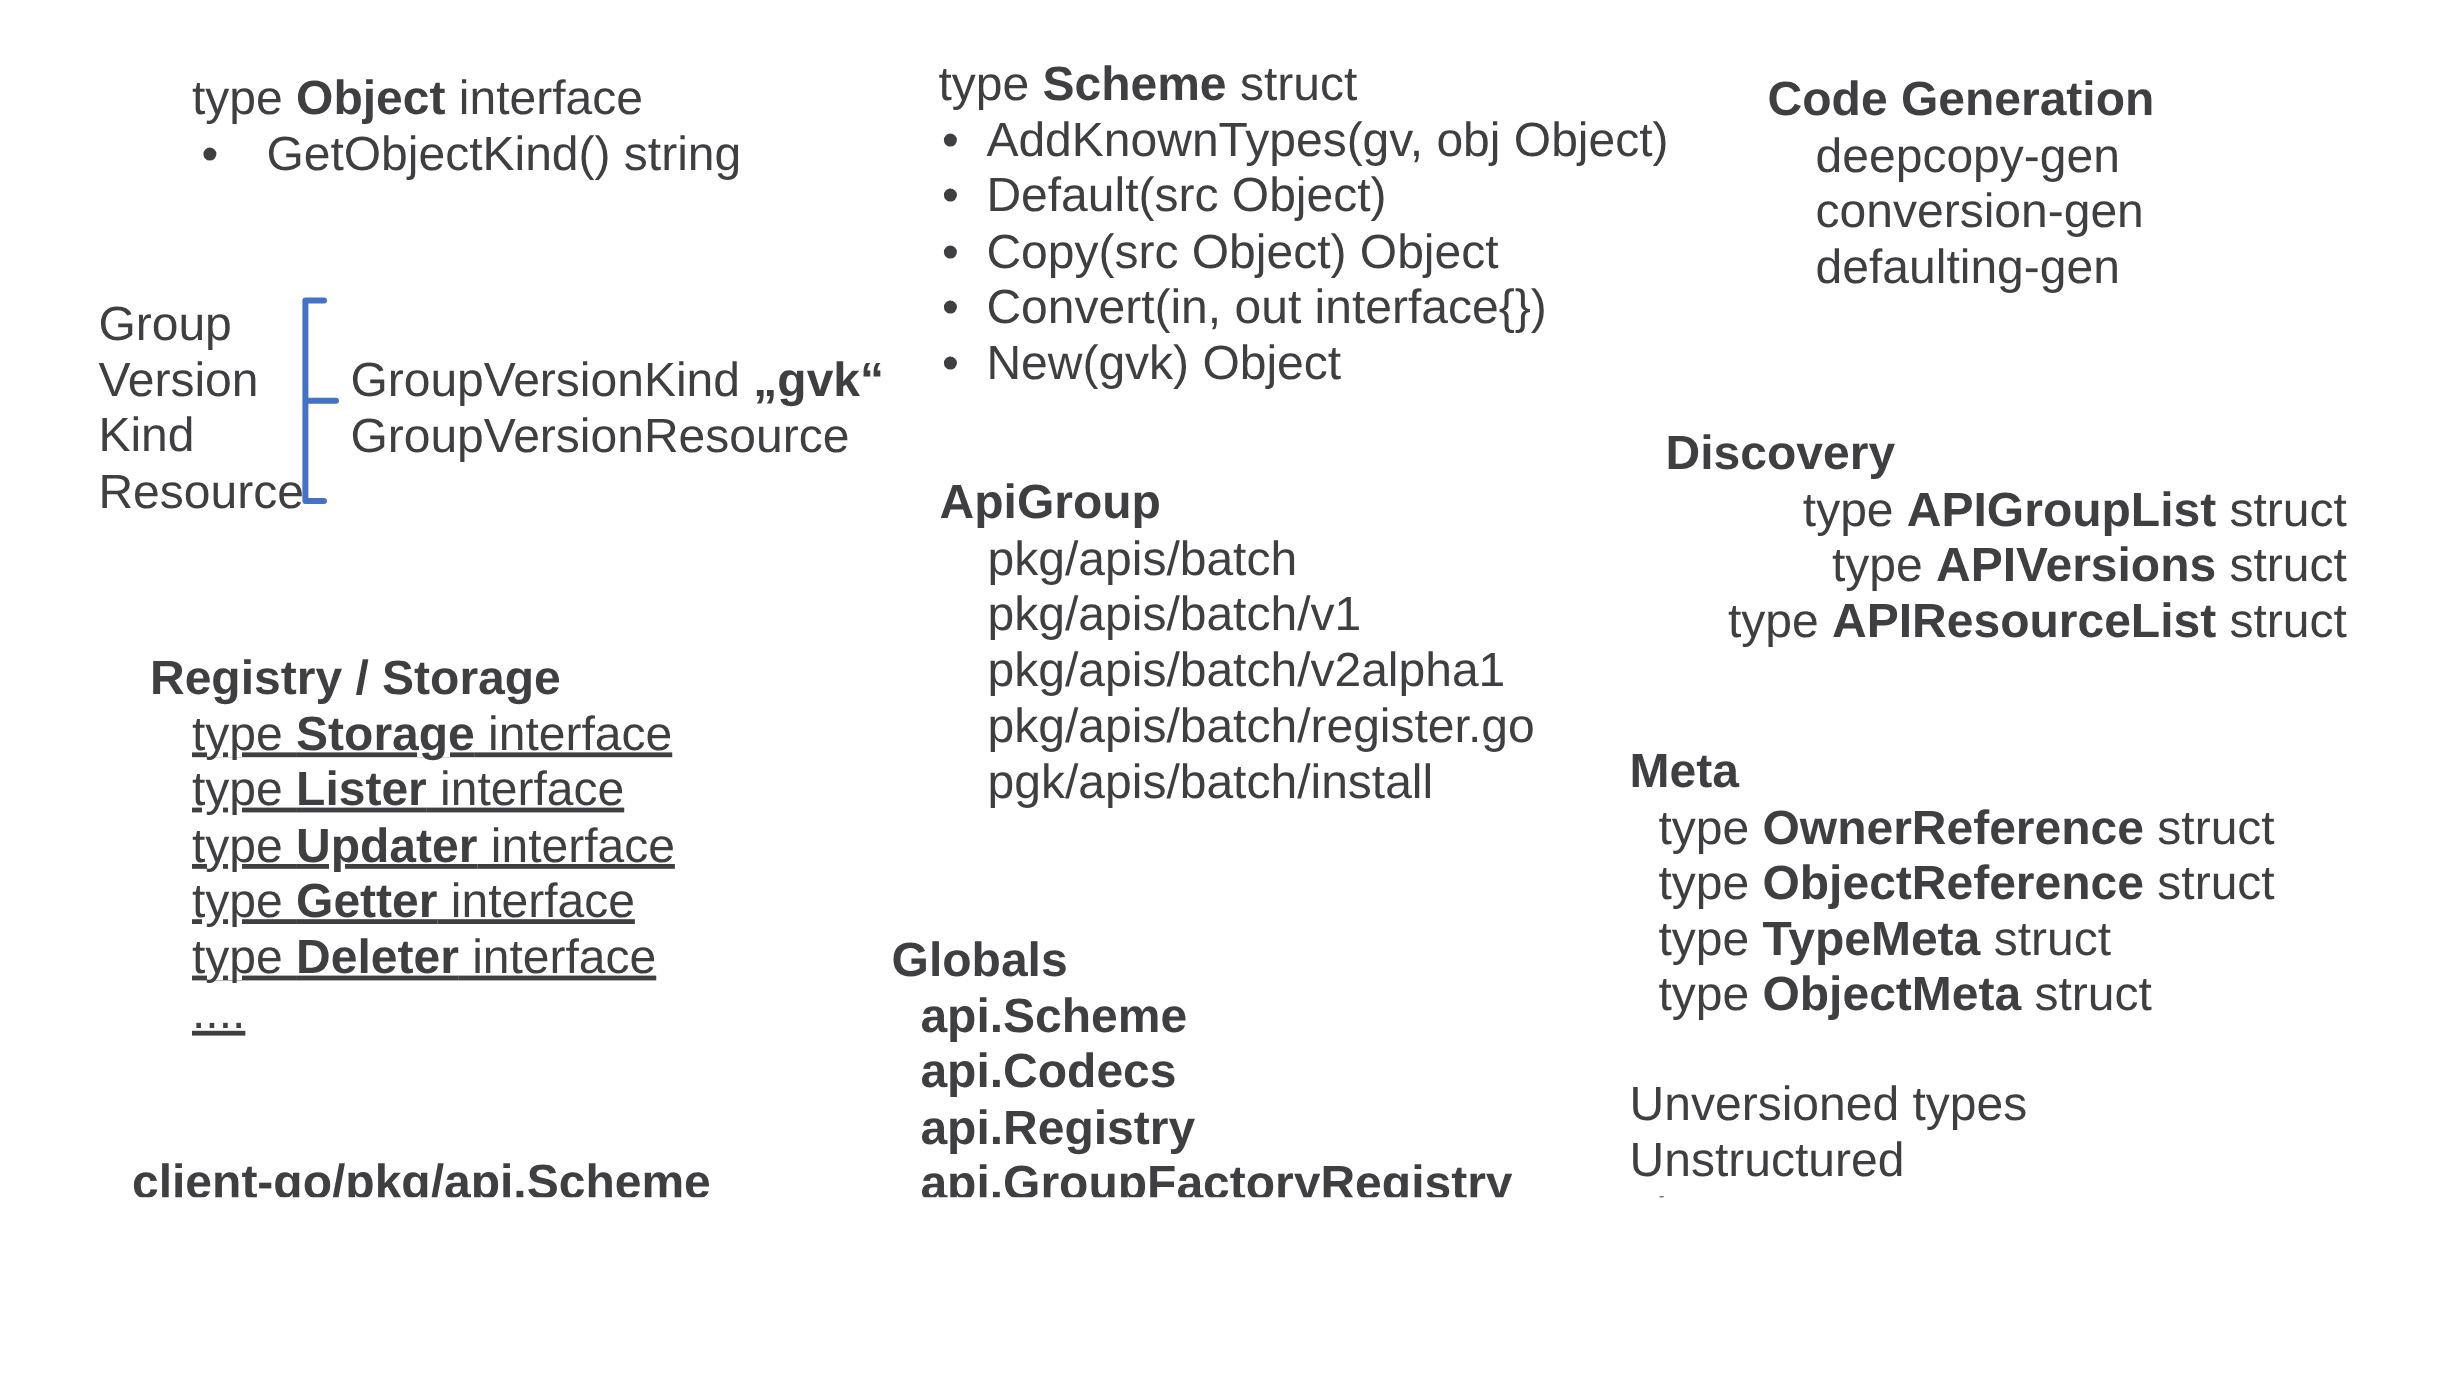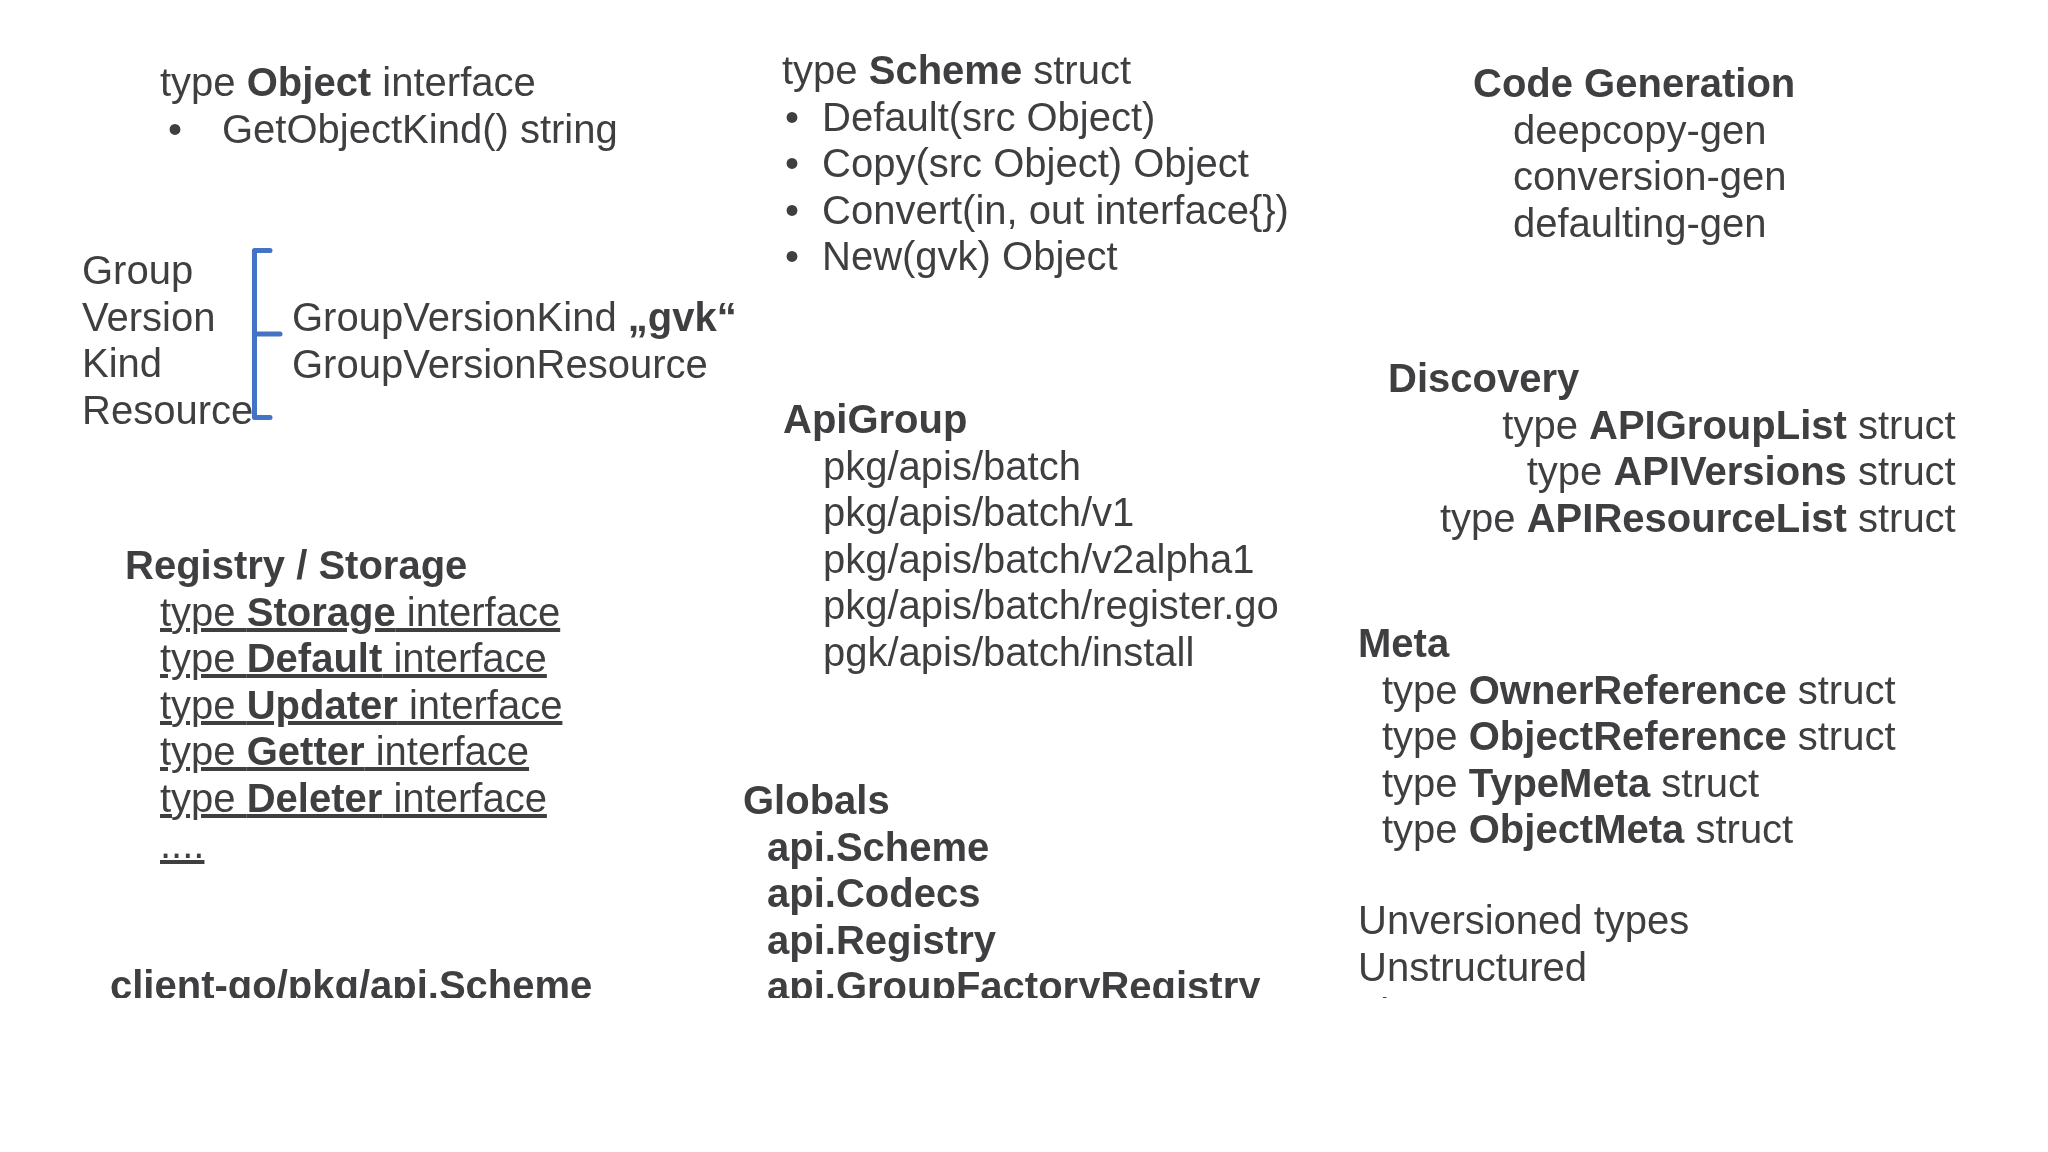--- a/index.html
+++ b/index.html
@@ -50,35 +50,36 @@
 
   <section class="block" style="left:292px;top:294px;">
     <div><span>GroupVersionKind </span><span class="bold">„gvk“</span></div>
     <div>GroupVersionResource</div>
   </section>
 
   <section class="block" style="left:125px;top:542px;">
     <div class="hdr">Registry / Storage</div>
     <div class="reg-items">
       <div><span>type </span><span class="bold">Storage</span><span> interface</span></div>
-      <div><span>type </span><span class="bold">Default</span><span> interface</span></div>
+      <div><span>type </span><span class="bold">Lister</span><span> interface</span></div>
       <div><span>type </span><span class="bold">Updater</span><span> interface</span></div>
       <div><span>type </span><span class="bold">Getter</span><span> interface</span></div>
       <div><span>type </span><span class="bold">Deleter</span><span> interface</span></div>
       <div><span>....</span></div>
     </div>
   </section>
 
   <section class="block" style="left:110px;top:962px;font-weight:bold;">
     <div>client-go/pkg/api.Scheme</div>
     <div>client-go/pkg/api.Codecs</div>
   </section>
 
   <section class="block" style="left:782px;top:47px;">
     <div><span>type </span><span class="bold">Scheme</span><span> struct</span></div>
+    <div><span class="bullet sch">•</span><span>AddKnownTypes(gv, obj Object)</span></div>
     <div><span class="bullet sch">•</span><span>Default(src Object)</span></div>
     <div><span class="bullet sch">•</span><span>Copy(src Object) Object</span></div>
     <div><span class="bullet sch">•</span><span>Convert(in, out interface{})</span></div>
     <div><span class="bullet sch">•</span><span>New(gvk) Object</span></div>
   </section>
 
   <section class="block" style="left:783px;top:396px;">
     <div class="hdr">ApiGroup</div>
     <div class="api-items">
       <div>pkg/apis/batch</div>

